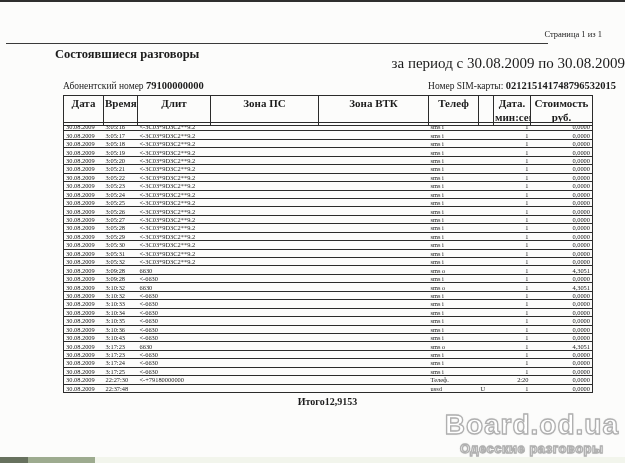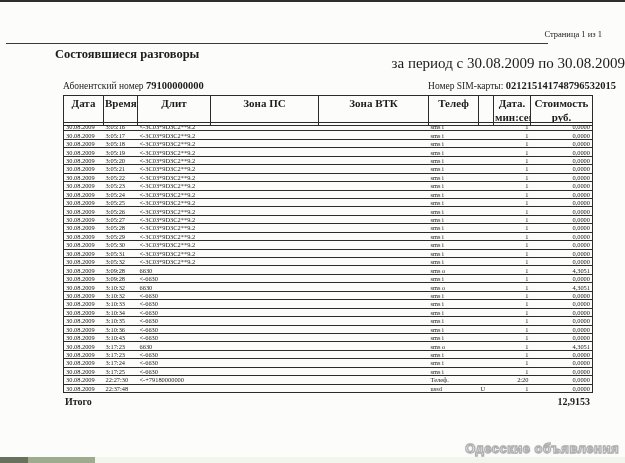--- a/index.html
+++ b/index.html
@@ -22,21 +22,21 @@
                overflow:hidden;}
   table.data{top:120px;}
   table.data td{border-top:1px solid #2b2b2b;border-bottom:1px solid #2b2b2b;
                 height:7.45px;font-size:6.4px;line-height:7px;padding:0 2px;
                 white-space:nowrap;overflow:hidden;}
   table.data td:first-child{border-left:1px solid #2b2b2b;}
   table.data td:last-child{border-right:1px solid #2b2b2b;}
   td.c7,td.c8{text-align:right;}
   td.c7{padding-right:9px;}
   .totals{position:absolute;top:394px;left:63px;width:529px;display:flex;
-          justify-content:space-between;font-size:10px;padding:0 2px;box-sizing:border-box;}
+          justify-content:center;font-size:10px;padding:0 2px;box-sizing:border-box;}
   .watermark{position:absolute;right:6px;bottom:7px;text-align:center;
              font-family:"Liberation Sans",sans-serif;font-weight:bold;color:#fff;
              -webkit-text-stroke:1.3px #b0b0b0;text-shadow:0 0 2px #c4c4c4;}
   .wm1{font-size:28px;line-height:1;letter-spacing:1px;}
   .wm2{font-size:13px;margin-top:2px;letter-spacing:0.5px;}
   .bottom-strip{position:absolute;left:0;right:0;bottom:0;height:6px;background:#f2f5ec;}
   .bs1{position:absolute;left:0;top:0;width:28px;height:6px;background:#67715e;}
   .bs2{position:absolute;left:28px;top:0;width:67px;height:6px;background:#9dab8f;}
 </style>
 </head>
@@ -457,21 +457,22 @@
         </tr>
       </tbody>
   </table>
 
   <div class="totals">
     <span class="b">Итого</span>
     <span class="b">12,9153</span>
   </div>
 
   <div class="watermark">
-    <div class="wm2">Одесские объявления</div>
+    <div class="wm1">Board.od.ua</div>
+    <div class="wm2">Одесские разговоры</div>
   </div>
 
   <div class="bottom-strip">
     <div class="bs1"></div>
     <div class="bs2"></div>
   </div>
 
 </div>
 
 </body></html>

